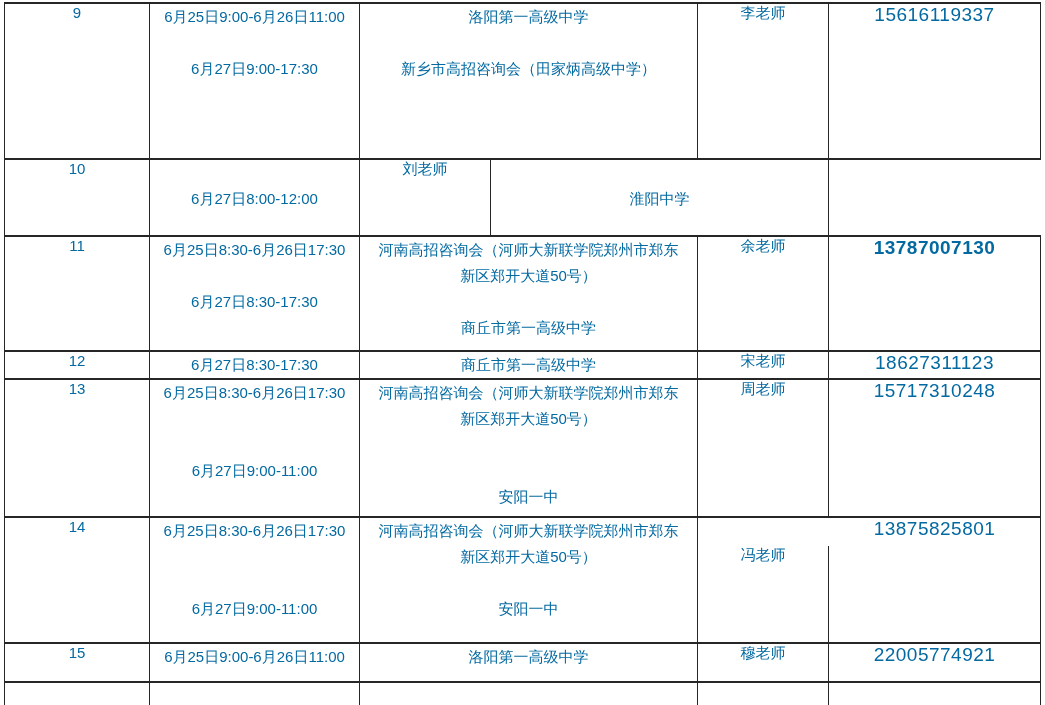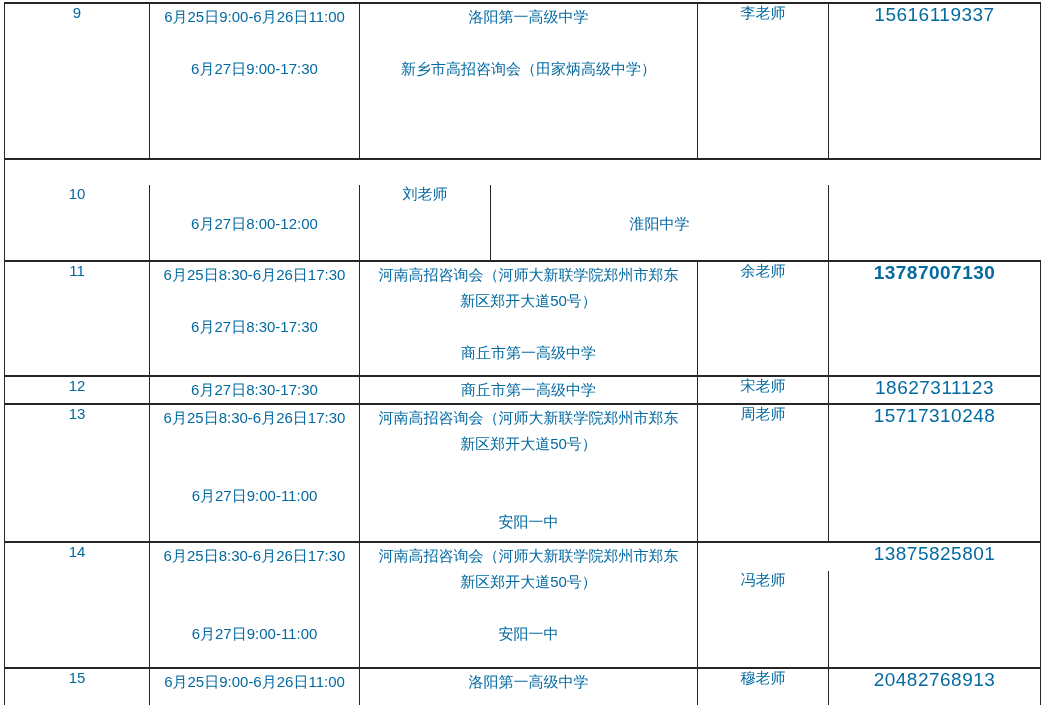--- a/index.html
+++ b/index.html
@@ -61,21 +61,21 @@
           <span class="line">6月27日9:00-17:30</span>
         </div>
         <div class="cell location" style="width: 338px;">
           <span class="line">洛阳第一高级中学</span>
           <span class="line"></span>
           <span class="line">新乡市高招咨询会（田家炳高级中学）</span>
         </div>
         <div class="cell teacher" style="width: 131px;">李老师</div>
         <div class="cell phone" style="width: 212px;">15616119337</div>
       </div>
-      <div class="trow" style="height: 77px; margin-top: 25px;">
+      <div class="trow" style="height: 77px;">
         <div class="cell no" style="width: 145px;">10</div>
         <div class="cell time" style="width: 210px;">
           <span class="line"></span>
           <span class="line">6月27日8:00-12:00</span>
         </div>
         <div class="cell teacher" style="width: 131px;">刘老师</div>
         <div class="cell location" style="width: 338px;">
           <span class="line"></span>
           <span class="line">淮阳中学</span>
         </div>
@@ -144,21 +144,21 @@
       </div>
       <div class="trow" style="height: 39px;">
         <div class="cell no" style="width: 145px;">15</div>
         <div class="cell time" style="width: 210px;">
           <span class="line">6月25日9:00-6月26日11:00</span>
         </div>
         <div class="cell location" style="width: 338px;">
           <span class="line">洛阳第一高级中学</span>
         </div>
         <div class="cell teacher" style="width: 131px;">穆老师</div>
-        <div class="cell phone" style="width: 212px;">20482768913</div>
+        <div class="cell phone" style="width: 212px;">22005774921</div>
       </div>
       <div class="trow" style="height: 40px;">
         <div class="cell no" style="width: 145px;"></div>
         <div class="cell time" style="width: 210px;">
           <span class="line"></span>
         </div>
         <div class="cell location" style="width: 338px;">
           <span class="line"></span>
         </div>
         <div class="cell teacher" style="width: 131px;"></div>

